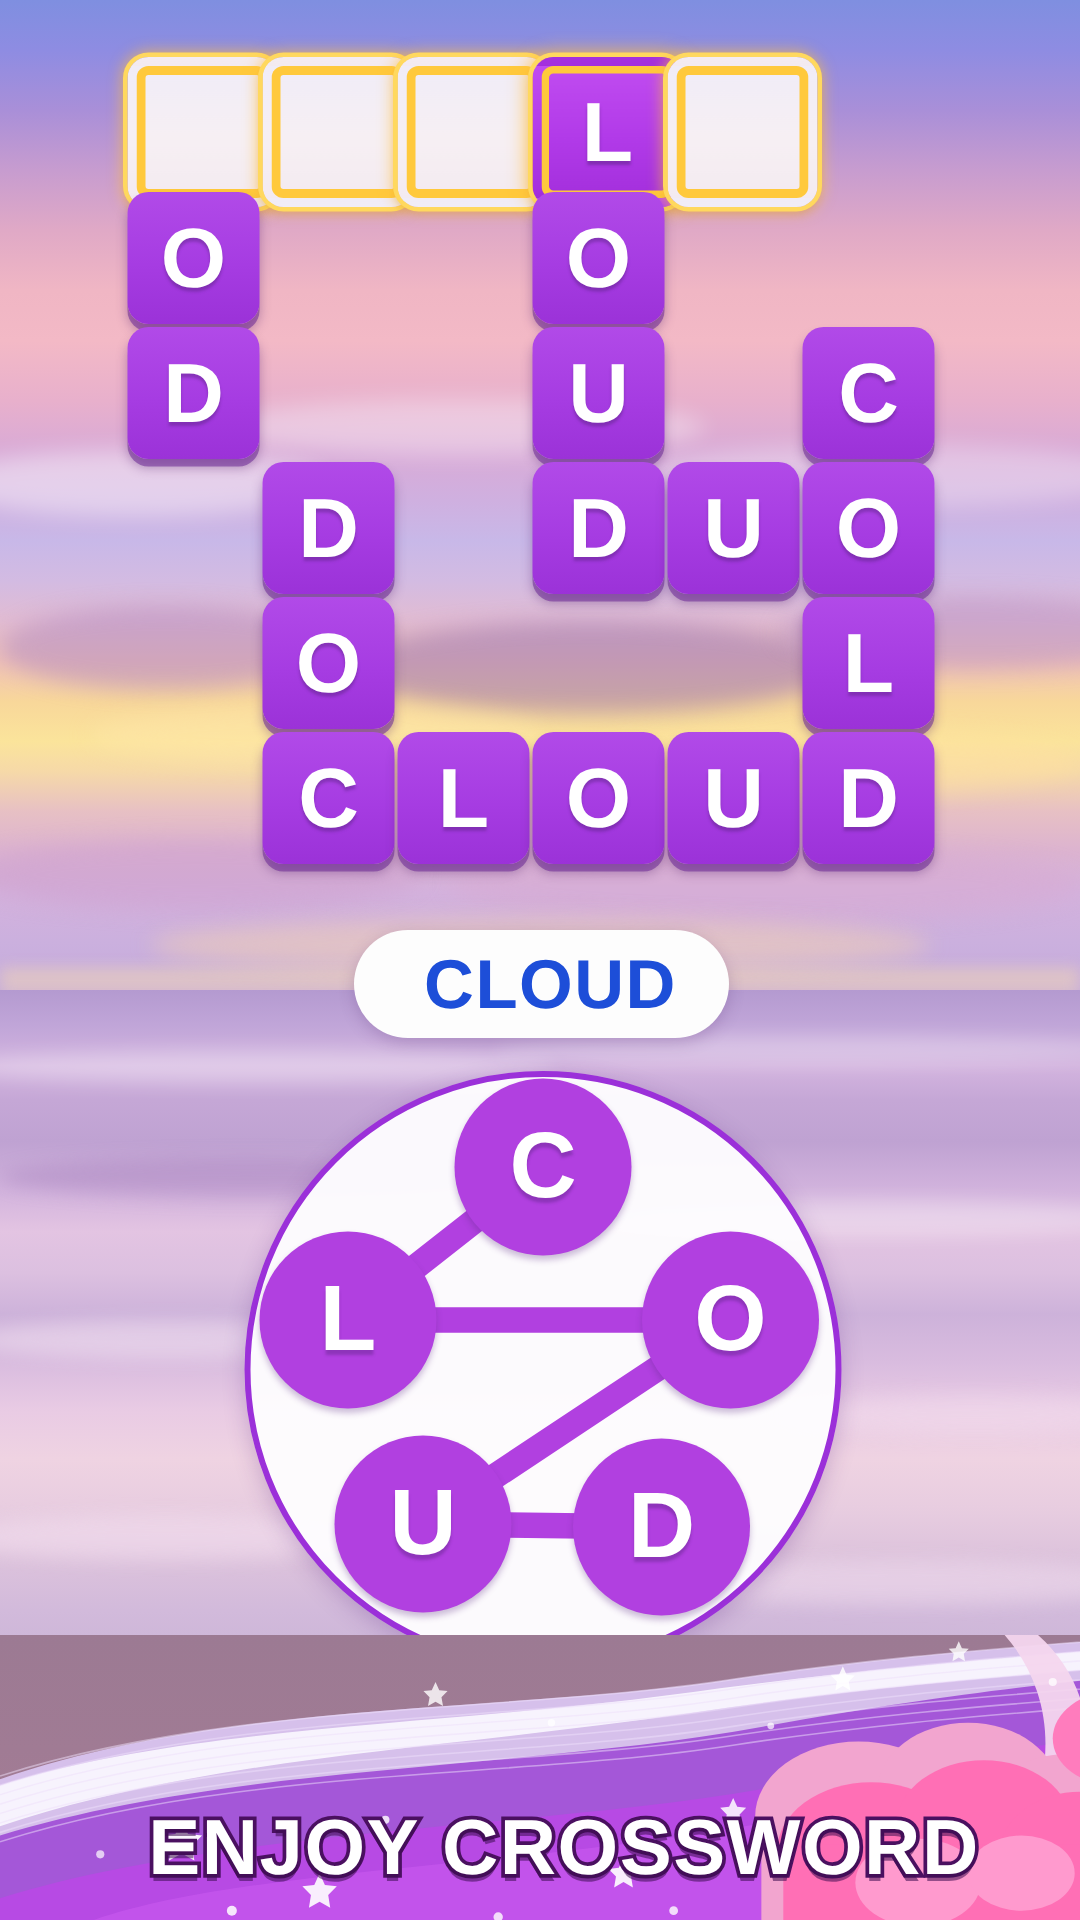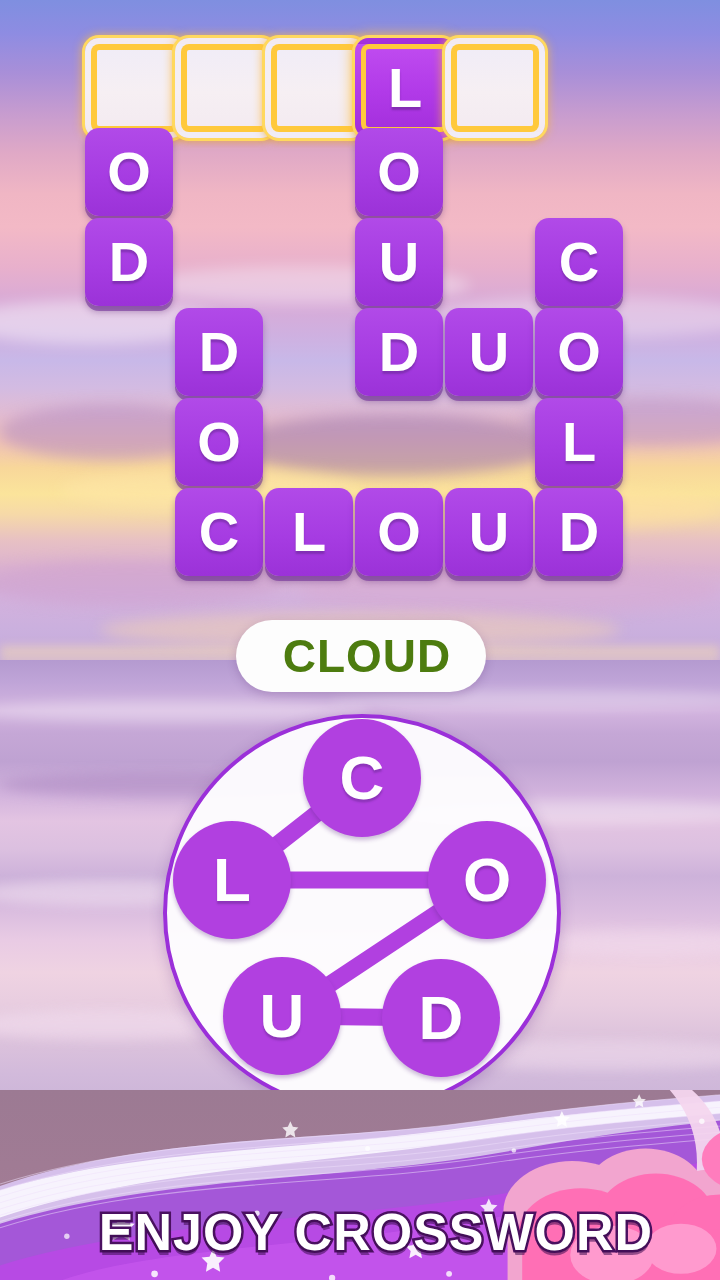--- a/index.html
+++ b/index.html
@@ -103,21 +103,21 @@
   }
 
   
   #wordpill{
     position:absolute;left:236px;top:620px;width:250px;height:72px;
     border-radius:36px;background:#fdfdfd;
     display:flex;align-items:center;justify-content:center;
     box-shadow:0 3px 10px rgba(90,50,120,.25);
   }
   #wordpill .txt{
-    font-size:46px;font-weight:bold;color:#4d7c0f;letter-spacing:1px;margin-left:12px;
+    font-size:46px;font-weight:bold;color:#1d4ed8;letter-spacing:1px;margin-left:12px;
   }
 
   
   #wheelwrap{position:absolute;left:163px;top:714px;width:398px;height:398px;}
   #wheel{
     position:absolute;inset:0;border-radius:50%;
     background:rgba(253,252,254,.97);
     border:4px solid #9b30d9;
     box-shadow:0 4px 14px rgba(90,40,130,.25);
   }

